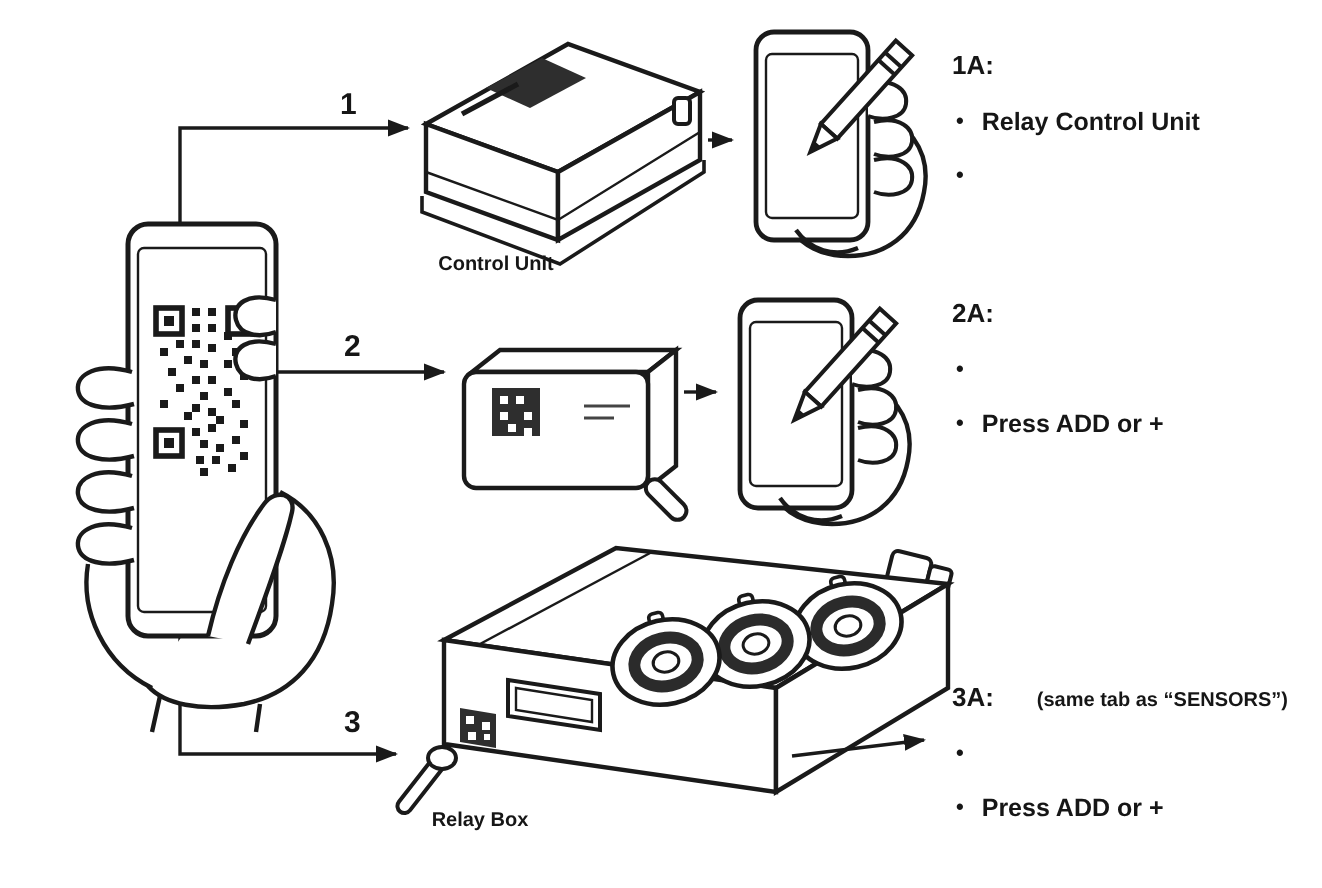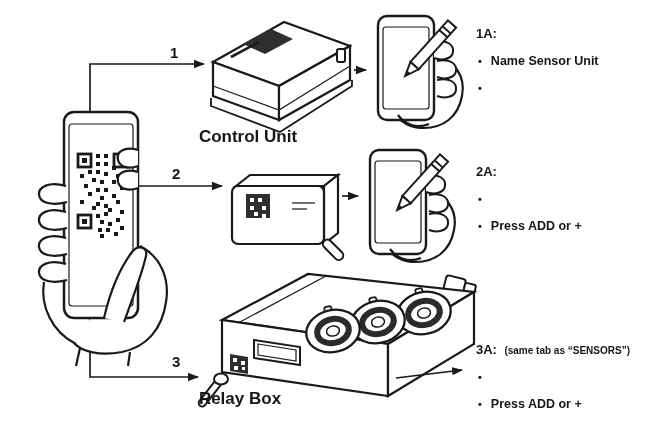--- a/index.html
+++ b/index.html
@@ -2,25 +2,25 @@
 <html><head>
 <meta charset="utf-8">
 <style>
   *{margin:0;padding:0;box-sizing:border-box}
   html,body{background:#fff}
   body{font-family:"Liberation Sans",sans-serif;color:#161616}
   .canvas{position:relative;width:661px;height:444px;background:#fff;overflow:hidden}
   .canvas > svg{position:absolute;left:0;top:0}
   .txt{position:absolute;white-space:nowrap}
   .num{font-size:15px;font-weight:600}
-  .devlabel{position:absolute;width:120px;text-align:center;font-size:17px;font-weight:700}
+  .devlabel{position:absolute;width:120px;text-align:center;font-size:10px;font-weight:700}
   .result{position:absolute;width:186px}
   .rhead{white-space:nowrap}
   .rlabel{font-size:13px;font-weight:700}
-  .rnote{font-size:10px;font-weight:700;margin-left:3px}
+  .rnote{font-size:10px;font-weight:700;margin-left:17px}
   .brow{display:flex;gap:9px;margin-top:12px;font-size:12.5px;font-weight:700;line-height:1.15;padding-left:2px}
   .dot{font-size:11px;line-height:1.35}
 </style>
 </head>
 <body>
 
 <div class="canvas">
 
   <svg width="661" height="444" viewBox="0 0 661 444">
     <defs>
@@ -152,36 +152,36 @@
 
     <use href="#phone-pencil-proto"></use>
     <use href="#phone-pencil-proto" transform="translate(-8,134)"></use>
   </svg>
 
   <div class="txt num" style="left:170px;top:44px">1</div>
   <div class="txt num" style="left:172px;top:165px">2</div>
   <div class="txt num" style="left:172px;top:353px">3</div>
 
   <div class="devlabel" style="left:188px;top:127px">Control Unit</div>
-  <div class="devlabel" style="left:180px;top:389px">Relay Box</div>
+  <div class="devlabel" style="left:180px;top:405px">Relay Box</div>
 
   <div class="result" style="left:476px;top:24px">
     <div class="rhead">
       <span class="rlabel">1A:</span>
     </div>
     <div class="brow">
       <span class="dot">•</span>
-      <span class="btxt">Name Sensor Unit</span>
+      <span class="btxt">Relay Control Unit</span>
     </div>
     <div class="brow">
       <span class="dot">•</span>
     </div>
   </div>
 
-  <div class="result" style="left:476px;top:162px">
+  <div class="result" style="left:476px;top:148px">
     <div class="rhead">
       <span class="rlabel">2A:</span>
     </div>
     <div class="brow">
       <span class="dot">•</span>
     </div>
     <div class="brow">
       <span class="dot">•</span>
       <span class="btxt">Press ADD or +</span>
     </div>

